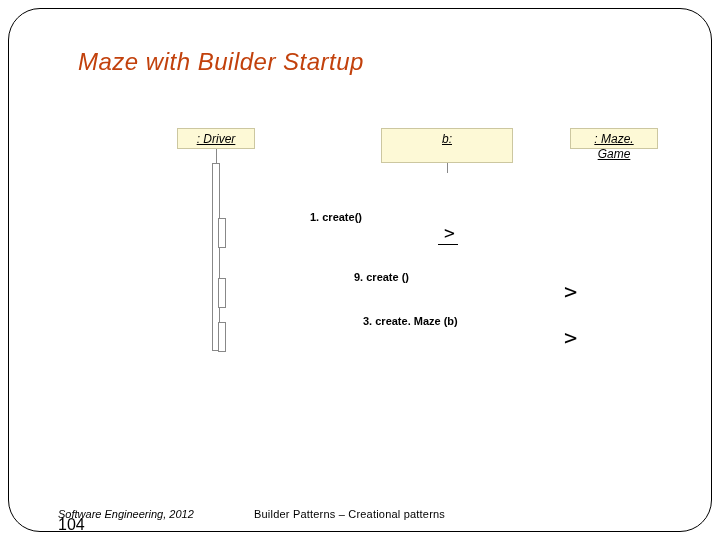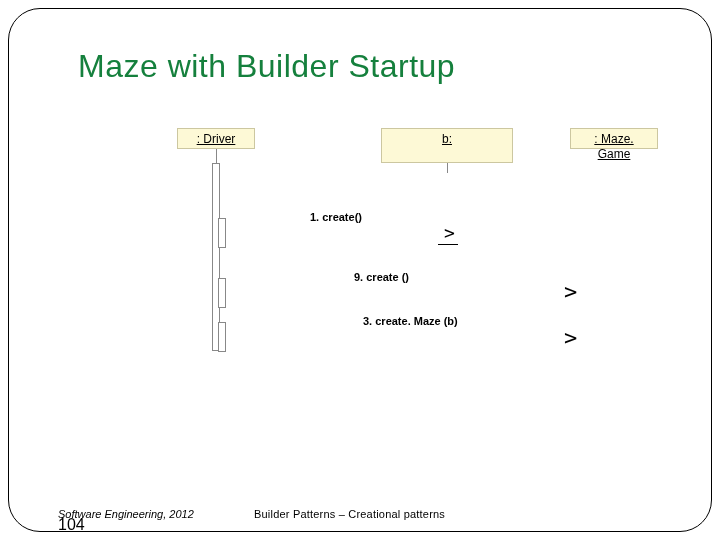--- a/index.html
+++ b/index.html
@@ -18,32 +18,34 @@
     top: 8px;
     width: 704px;
     height: 524px;
     border: 1.5px solid #000;
     border-radius: 32px;
   }
   .title {
     position: absolute;
     left: 78px;
     top: 48px;
-    font-size: 32px;
-    color: #15803d;
+    font-size: 24px;
+    color: #c2410c;
     letter-spacing: 0.5px;
+    font-style: italic;
   }
   .lifeline-box {
     position: absolute;
     background: #fdf9d6;
     border: 1px solid #ccc7a0;
     text-align: center;
     font-size: 12px;
     padding: 3px 6px;
     line-height: 1.25;
+    font-style: italic;
   }
   .lifeline-box .label { text-decoration: underline; }
   .lifeline-box .label2 { text-decoration: underline; }
   #box-driver { left: 177px; top: 128px; width: 78px; height: 21px; }
   #box-builder { left: 381px; top: 128px; width: 132px; height: 35px; text-align: center; }
   #box-mazegame { left: 562px; top: 128px; width: 88px; height: 21px; margin-left: 8px; }
   .activation {
     position: absolute;
     background: #fff;
     border: 1px solid #888;

